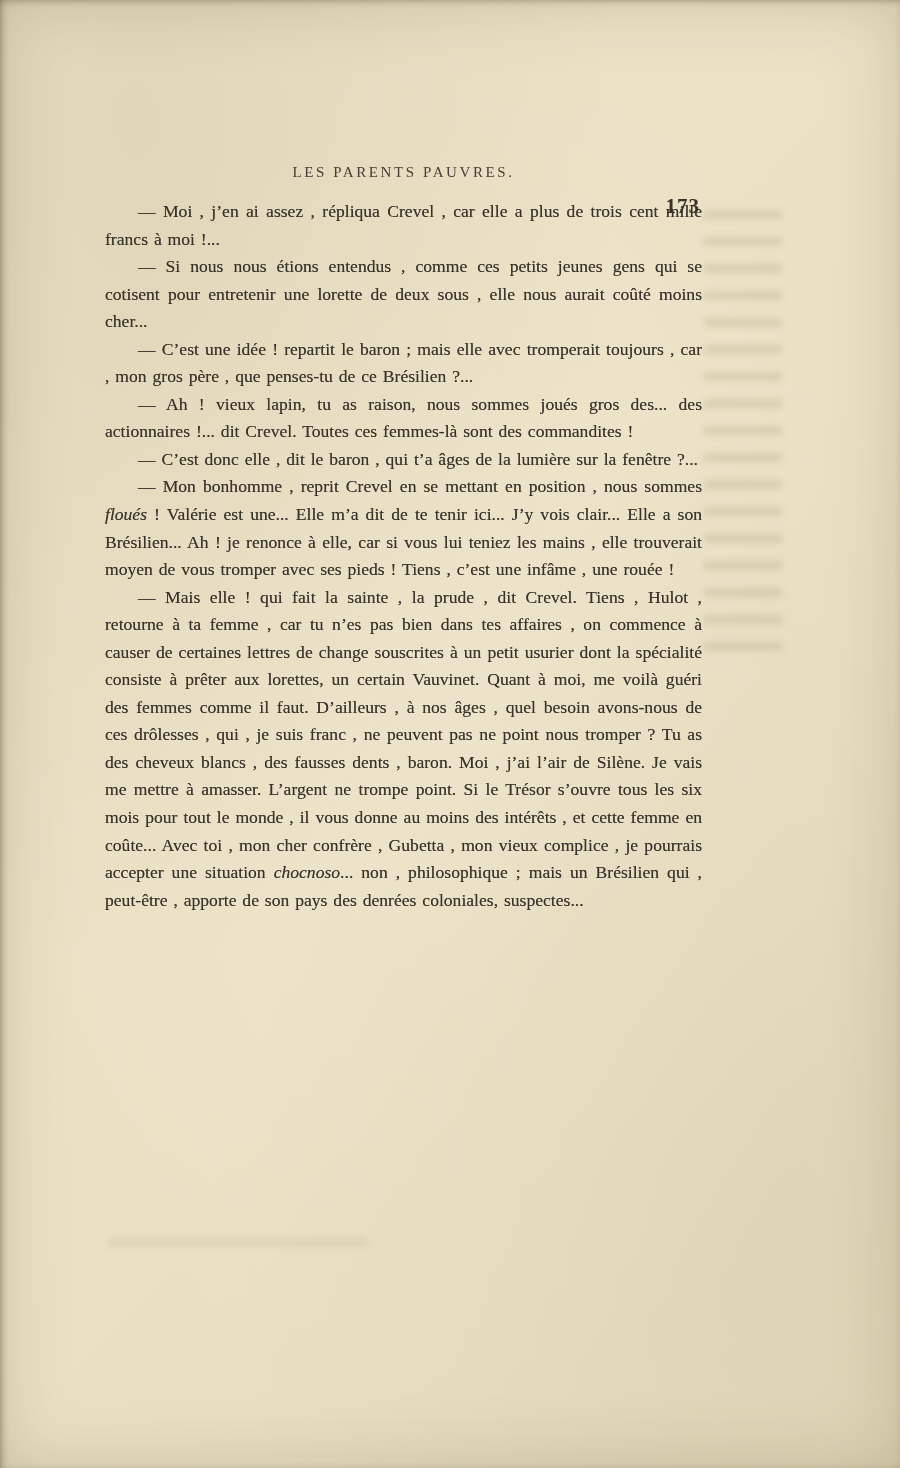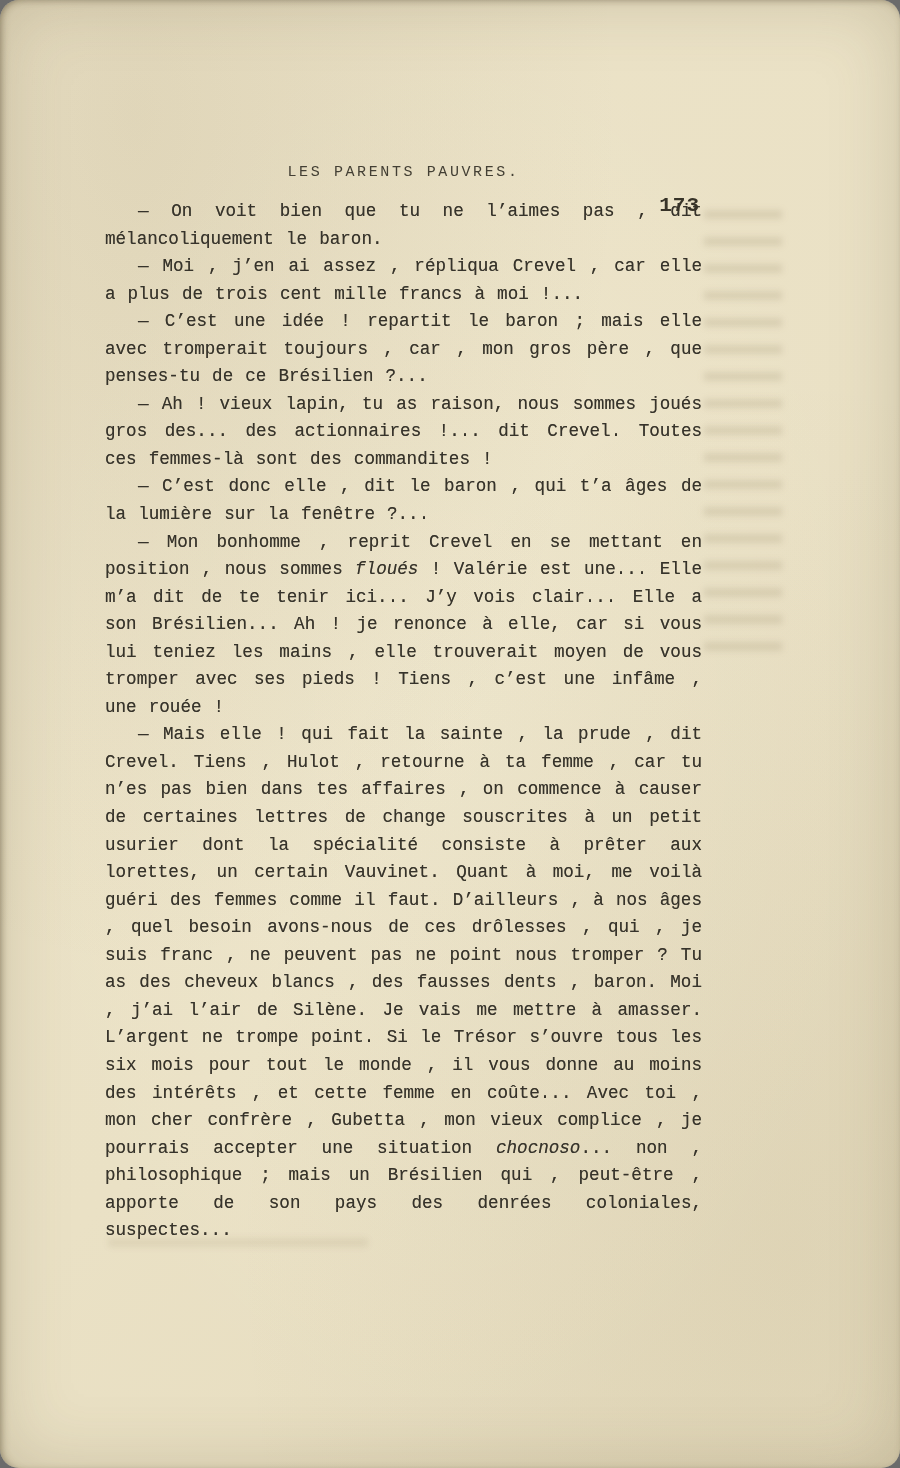--- a/index.html
+++ b/index.html
@@ -15,22 +15,21 @@
     overflow: hidden;
     background:
       radial-gradient(ellipse at 15% 8%, rgba(120,100,60,0.10), transparent 45%),
       radial-gradient(ellipse at 88% 85%, rgba(125,105,65,0.08), transparent 50%),
       radial-gradient(ellipse at 50% 50%, rgba(255,252,235,0.18), transparent 70%),
       linear-gradient(135deg, #ece3c8 0%, #eae1c5 55%, #e5dbbd 100%);
     box-shadow:
       inset 0 0 70px rgba(95,80,48,0.22),
       inset 5px 0 9px -4px rgba(70,58,32,0.45),
       inset 0 4px 8px -4px rgba(70,58,32,0.35);
-    font-family: Liberation Mono, monospace;
-    border-radius: 19px;
+    font-family: Liberation Serif, serif;
   }
   
   .bleed {
     position: absolute;
     pointer-events: none;
     filter: blur(3px);
     background: repeating-linear-gradient(
       to bottom,
       rgba(128,112,78,0.16) 0px,
       rgba(128,112,78,0.16) 9px,
@@ -102,22 +101,22 @@
   <div class="bleed bleed-bottom"></div>
 
   <div class="text-area">
 
     <div class="running-head">
       <span class="running-title">LES PARENTS PAUVRES.</span>
       <span class="page-number">173</span>
     </div>
 
     <div id="body-text">
-        <p class="para"><span>— On voit bien que tu ne l’aimes pas , dit mélancoliquement le baron.</span></p>
         <p class="para"><span>— Moi , j’en ai assez , répliqua Crevel , car elle a plus de trois cent mille francs à moi !...</span></p>
+        <p class="para"><span>— Si nous nous étions entendus , comme ces petits jeunes gens qui se cotisent pour entretenir une lorette de deux sous , elle nous aurait coûté moins cher...</span></p>
         <p class="para"><span>— C’est une idée ! repartit le baron ; mais elle avec tromperait toujours , car , mon gros père , que penses-tu de ce Brésilien ?...</span></p>
         <p class="para"><span>— Ah ! vieux lapin, tu as raison, nous sommes joués gros des... des actionnaires !... dit Crevel. Toutes ces femmes-là sont des commandites !</span></p>
         <p class="para"><span>— C’est donc elle , dit le baron , qui t’a âges de la lumière sur la fenêtre ?...</span></p>
         <p class="para"><span>— Mon bonhomme , reprit Crevel en se mettant en position , nous sommes </span><span class="italic">floués</span><span> ! Valérie est une... Elle m’a dit de te tenir ici... J’y vois clair... Elle a son Brésilien... Ah ! je renonce à elle, car si vous lui teniez les mains , elle trouverait moyen de vous tromper avec ses pieds ! Tiens , c’est une infâme , une rouée !</span></p>
         <p class="para"><span>— Mais elle ! qui fait la sainte , la prude , dit Crevel. Tiens , Hulot , retourne à ta femme , car tu n’es pas bien dans tes affaires , on commence à causer de certaines lettres de change souscrites à un petit usurier dont la spécialité consiste à prêter aux lorettes, un certain Vauvinet. Quant à moi, me voilà guéri des femmes comme il faut. D’ailleurs , à nos âges , quel besoin avons-nous de ces drôlesses , qui , je suis franc , ne peuvent pas ne point nous tromper ? Tu as des cheveux blancs , des fausses dents , baron. Moi , j’ai l’air de Silène. Je vais me mettre à amasser. L’argent ne trompe point. Si le Trésor s’ouvre tous les six mois pour tout le monde , il vous donne au moins des intérêts , et cette femme en coûte... Avec toi , mon cher confrère , Gubetta , mon vieux complice , je pourrais accepter une situation </span><span class="italic">chocnoso</span><span>... non , philosophique ; mais un Brésilien qui , peut-être , apporte de son pays des denrées coloniales, suspectes...</span></p>
       </div>
 
   </div>
 
 </div>

